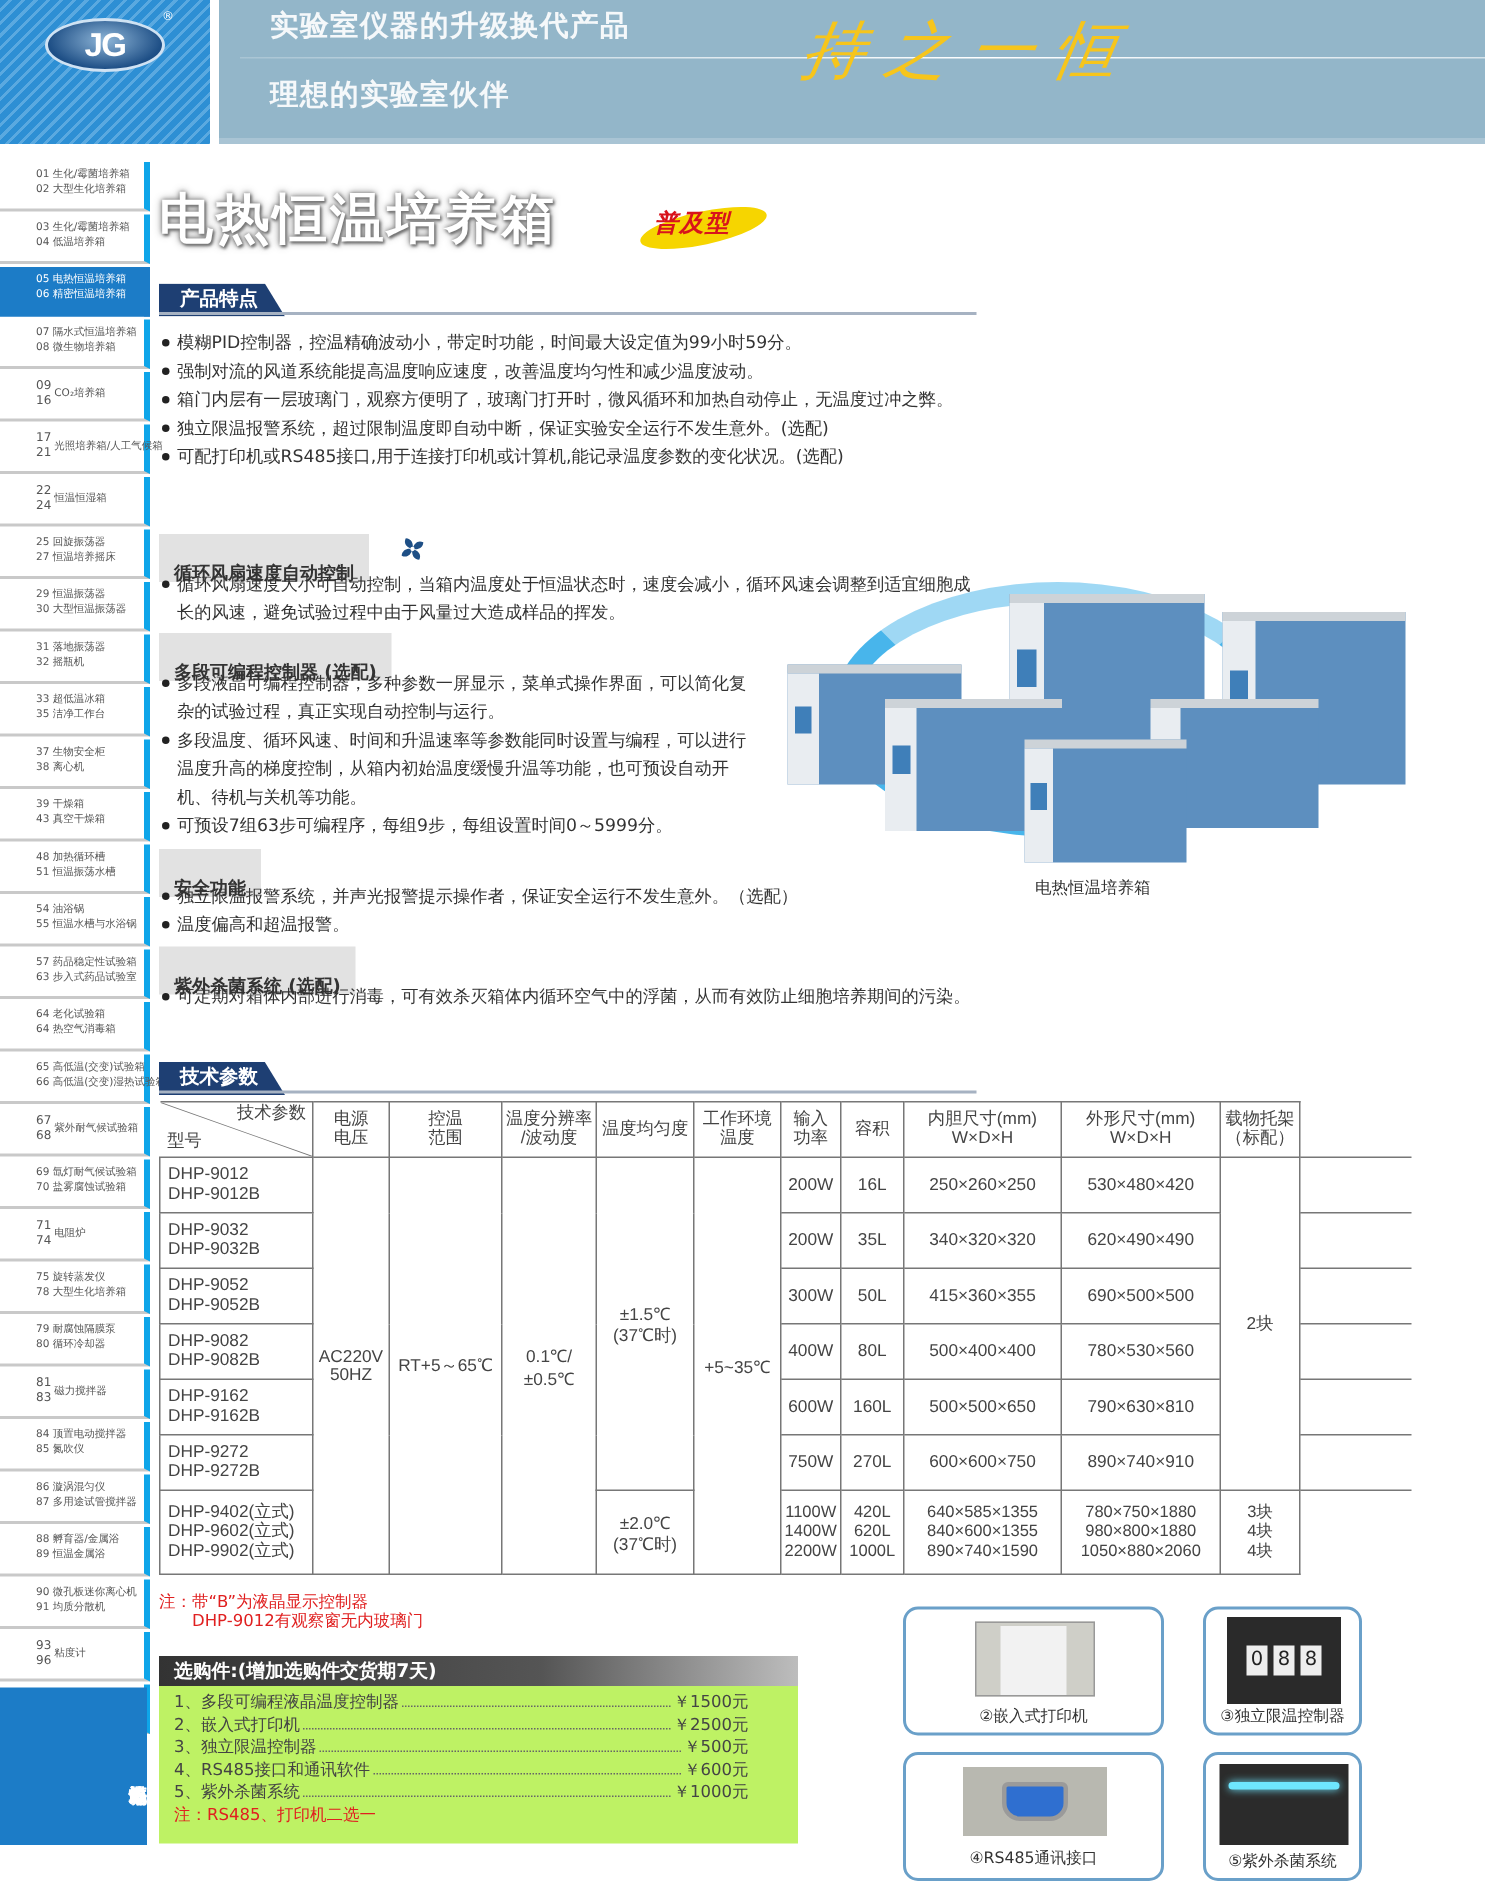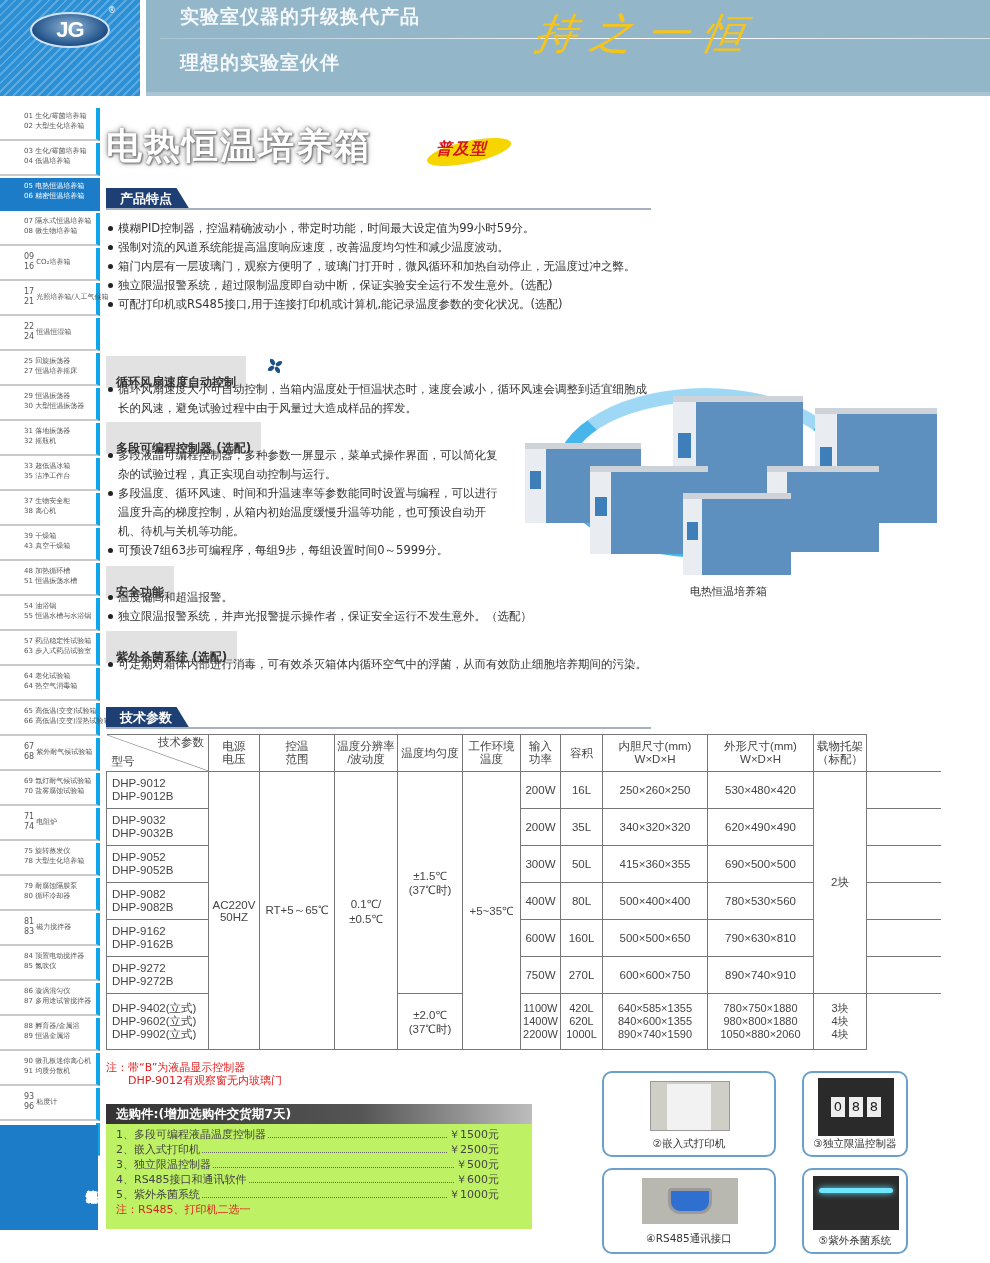--- a/index.html
+++ b/index.html
@@ -269,22 +269,22 @@
   <div class="box" style="left:300px; top:40px; width:122px; height:115px;"></div>
   <div class="box" style="left:10px; top:75px; width:116px; height:80px;"></div>
   <div class="box" style="left:75px; top:98px; width:118px; height:88px;"></div>
   <div class="box" style="left:252px; top:98px; width:112px; height:86px;"></div>
   <div class="box" style="left:168px; top:125px; width:108px; height:82px;"></div>
 </div>
 <div class="product-caption">电热恒温培养箱</div>
 
 <div class="subhead" style="top:566px;text-align:right;">安全功能</div>
 <div class="bullets" style="top:588px; width:550px;">
+  <div class="b">独立限温报警系统，并声光报警提示操作者，保证安全运行不发生意外。（选配）</div>
   <div class="b">温度偏高和超温报警。</div>
-  <div class="b">独立限温报警系统，并声光报警提示操作者，保证安全运行不发生意外。（选配）</div>
 </div>
 
 <div class="subhead" style="top:631px;">紫外杀菌系统 (选配)</div>
 <div class="bullets" style="top:655px; width:550px;">
   <div class="b">可定期对箱体内部进行消毒，可有效杀灭箱体内循环空气中的浮菌，从而有效防止细胞培养期间的污染。</div>
 </div>
 
 <div class="sec-tab" style="top:707px;">
   <span class="tab">技术参数</span>
   <div class="rule"></div>

